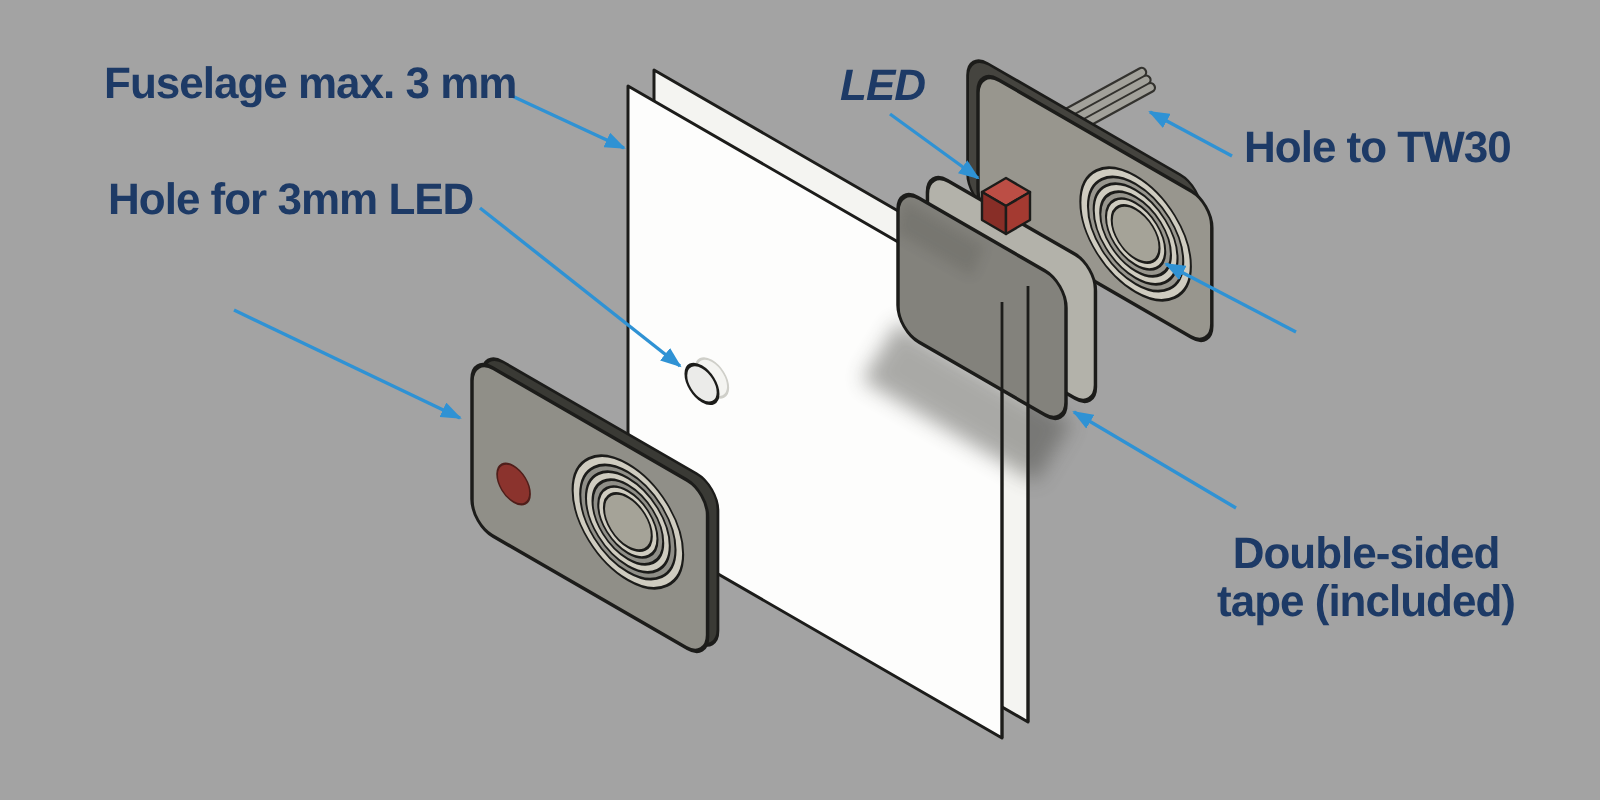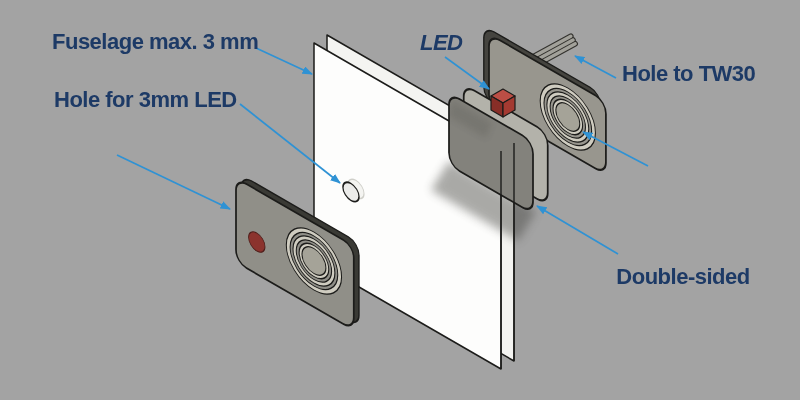--- a/index.html
+++ b/index.html
@@ -136,15 +136,16 @@
       <line class="arrow-ln" marker-end="url(#ah)" x1="618" y1="254" x2="537" y2="206"></line>
     </g>
   </svg>
 
   <div class="ann" style="left:52px;top:30px;">Fuselage max. 3 mm</div>
   <div class="ann" style="left:54px;top:88px;">Hole for 3mm LED</div>
   <div class="ann" style="left:420px;top:31px;font-style:italic;">LED</div>
   <div class="ann" style="left:622px;top:62px;">Hole to TW30</div>
   <div class="ann center" style="left:593px;top:242px;width:180px;margin-top:23px;">
     <span>Double-sided</span><br>
+    <span>tape (included)</span>
   </div>
 
 </div>
 
 </body></html>

